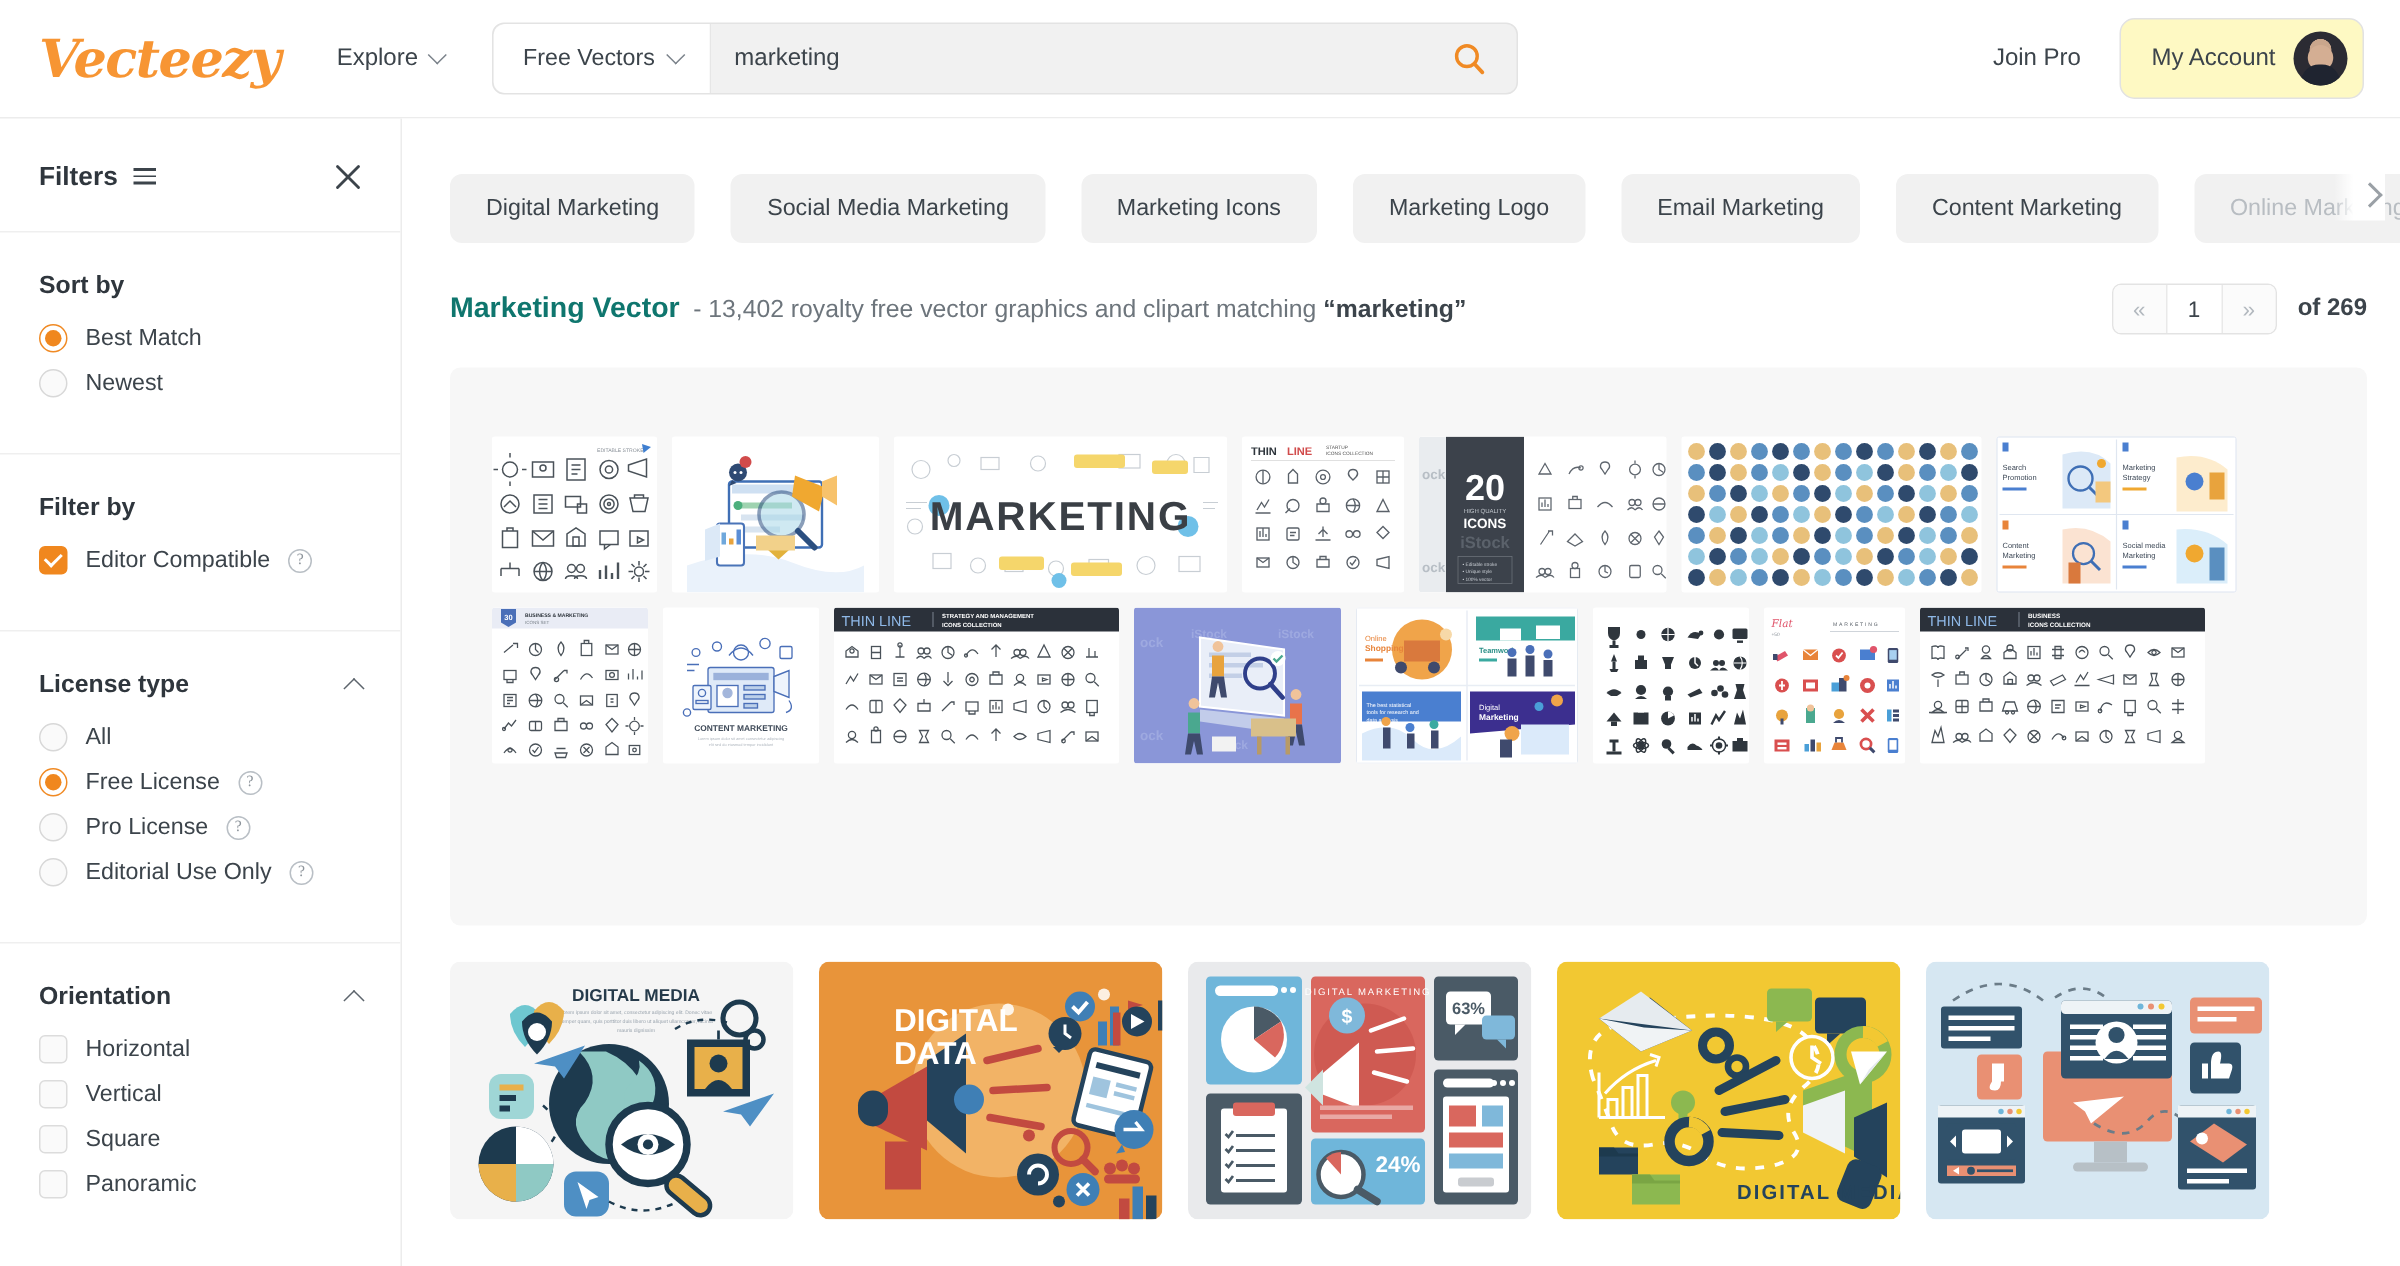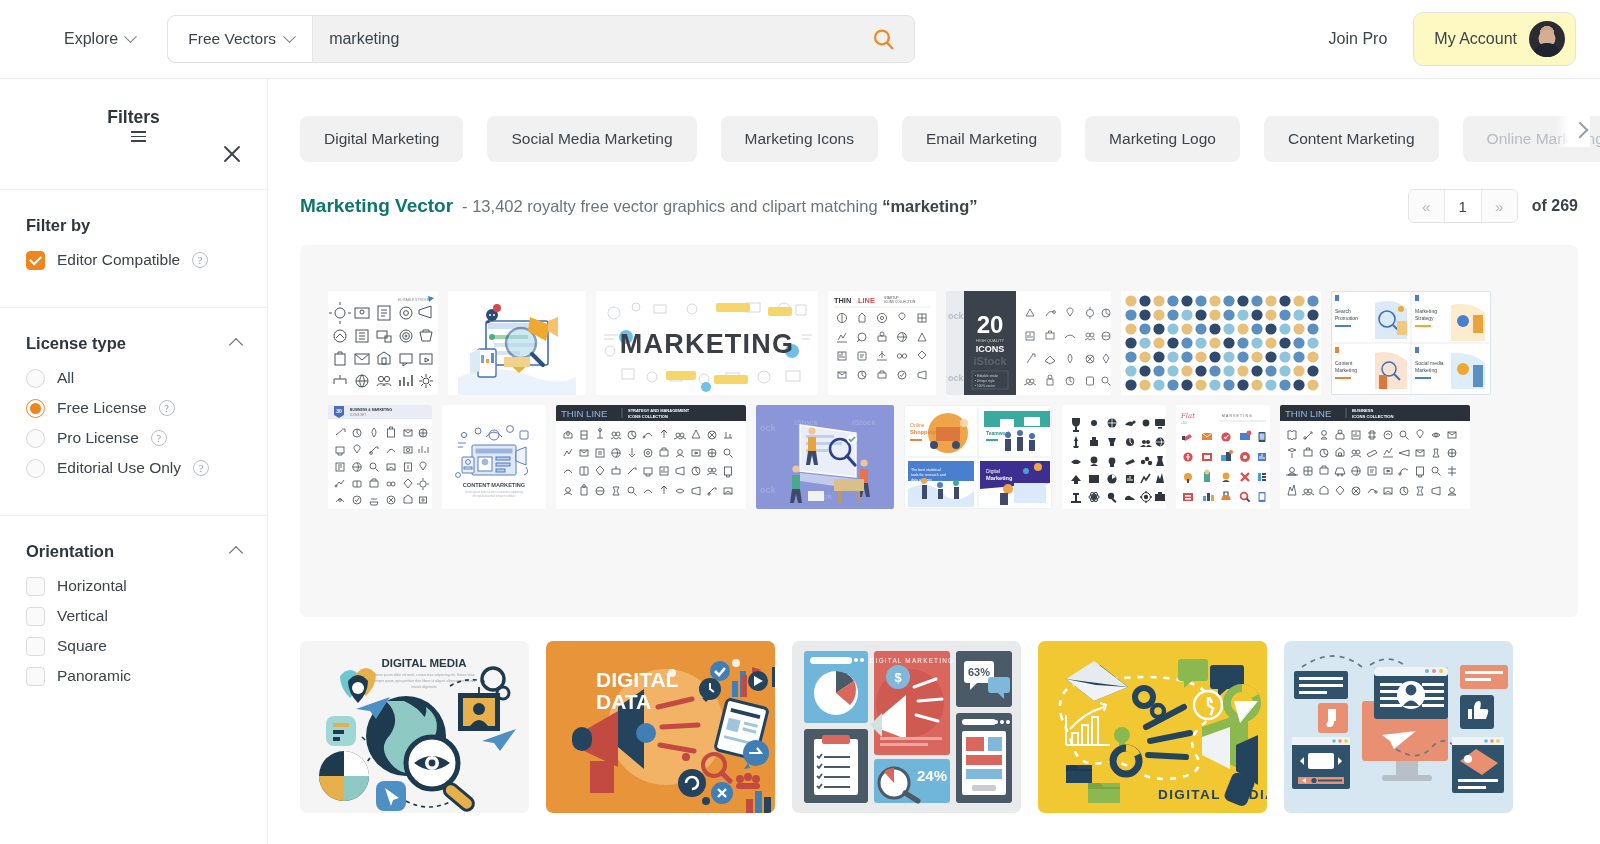--- a/index.html
+++ b/index.html
@@ -42,21 +42,21 @@
   .caret {
     width: 9px; height: 9px;
     border-right: 1.6px solid #7a828a;
     border-bottom: 1.6px solid #7a828a;
     transform: rotate(45deg) translate(-2px,-2px);
   }
   .searchwrap {
     margin-left: 32px;
     display: flex;
     align-items: stretch;
-    width: 748px;
+    width: 684px;
     height: 48px;
     background: #f1f1f1;
     border-radius: 8px;
     overflow: hidden;
     border: 1px solid #e3e3e3;
   }
   .searchcat {
     background: #fff;
     display: flex;
     align-items: center;
@@ -116,21 +116,21 @@
   .body { display: flex; height: 765px; }
 
   
   .sidebar {
     width: 268px; flex: none;
     border-right: 1px solid #ececec;
     background: #fff;
     overflow: hidden;
   }
   .sb-sec { padding: 26px 26px 26px 26px; border-bottom: 1px solid #efefef; }
-  .sb-head { display: flex; align-items: center; padding: 28px 26px 26px; border-bottom: 1px solid #efefef; flex-direction: column; }
+  .sb-head { display: flex; align-items: center; padding: 28px 26px 26px; border-bottom: 1px solid #efefef; }
   .sb-title { font-size: 17.5px; font-weight: 700; color: #2f363d; }
   .hamburger { margin-left: 10px; display: inline-block; }
   .hamburger span { display:block; width:15px; height:1.6px; background:#3c444b; margin:3px 0; }
   .closeicon { margin-left: auto; cursor: pointer; }
   .sb-label { font-size: 16.5px; font-weight: 700; color: #2f363d; margin-bottom: 16px; display:flex; align-items:center; }
   .chev { margin-left: auto; width: 10px; height: 10px; border-left: 1.8px solid #5c646c; border-top: 1.8px solid #5c646c; transform: rotate(45deg); margin-top: 4px;}
   .opt { display: flex; align-items: center; gap: 12px; margin-bottom: 11px; font-size: 15.5px; color: #3c444b; cursor: pointer; }
   .radio {
     width: 19px; height: 19px; border-radius: 50%;
     border: 1.6px solid #d8d8d8; background: #fafafa; flex: none;
@@ -218,20 +218,21 @@
   .rcard {
     width: 229px; height: 172px; border-radius: 7px; overflow: hidden;
     flex: none; position: relative; cursor: pointer;
   }
   svg { display: block; }
 </style>
 </head>
 <body>
 
 <div class="header">
+  <div class="logo">Vecteezy</div>
 
   <div class="explore">
     <span>Explore</span>
     <span class="caret"></span>
   </div>
 
   <div class="searchwrap">
     <div class="searchcat">
       <span>Free Vectors</span>
       <span class="caret"></span>
@@ -266,20 +267,31 @@
           <span></span>
       </span>
       <span class="closeicon">
         <svg width="18" height="18" viewBox="0 0 18 18">
           <line x1="2" y1="2" x2="16" y2="16" stroke="#3c444b" stroke-width="1.9" stroke-linecap="round"></line>
           <line x1="16" y1="2" x2="2" y2="16" stroke="#3c444b" stroke-width="1.9" stroke-linecap="round"></line>
         </svg>
       </span>
     </div>
 
+    <div class="sb-sec">
+      <div class="sb-label">Sort by</div>
+      <div class="opt">
+        <span class="radio on"></span>
+        <span>Best Match</span>
+      </div>
+      <div class="opt">
+        <span class="radio"></span>
+        <span>Newest</span>
+      </div>
+    </div>
 
     <div class="sb-sec">
       <div class="sb-label">Filter by</div>
       <div class="opt">
         <span class="cbox on"></span>
         <span>Editor Compatible</span>
         <span class="qmark">?</span>
       </div>
     </div>
 
@@ -332,22 +344,22 @@
       </div>
     </div>
   </div>
 
   <div class="main">
 
     <div class="chiprow">
       <div class="chip">Digital Marketing</div>
       <div class="chip">Social Media Marketing</div>
       <div class="chip">Marketing Icons</div>
+      <div class="chip">Marketing Logo</div>
       <div class="chip">Email Marketing</div>
-      <div class="chip">Marketing Logo</div>
       <div class="chip">Content Marketing</div>
       <div class="chip faded">Online Marketing</div>
       <div class="chiparrow">
           <i></i>
         </div>
     </div>
 
     <div class="titlerow">
       <span class="rtitle">Marketing Vector</span>
       <span class="rsub">

